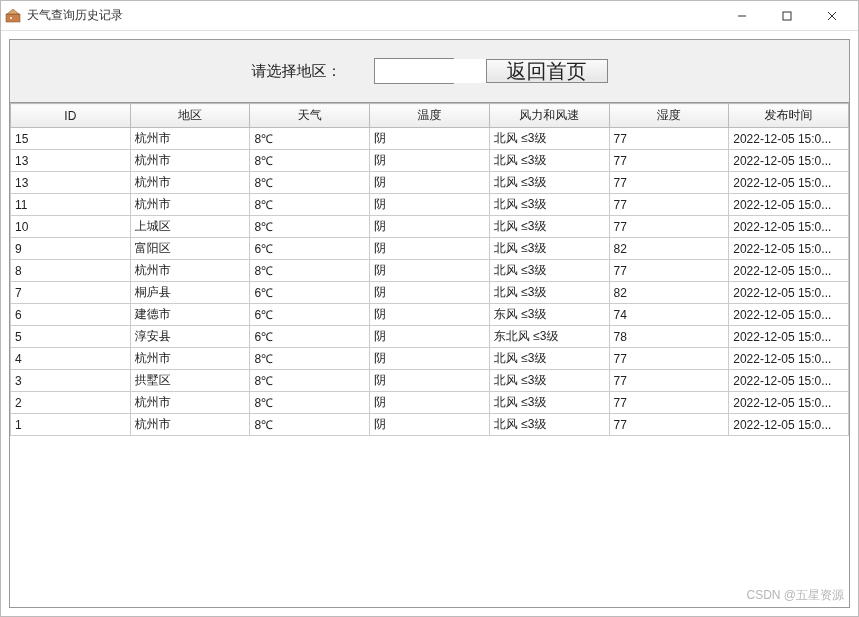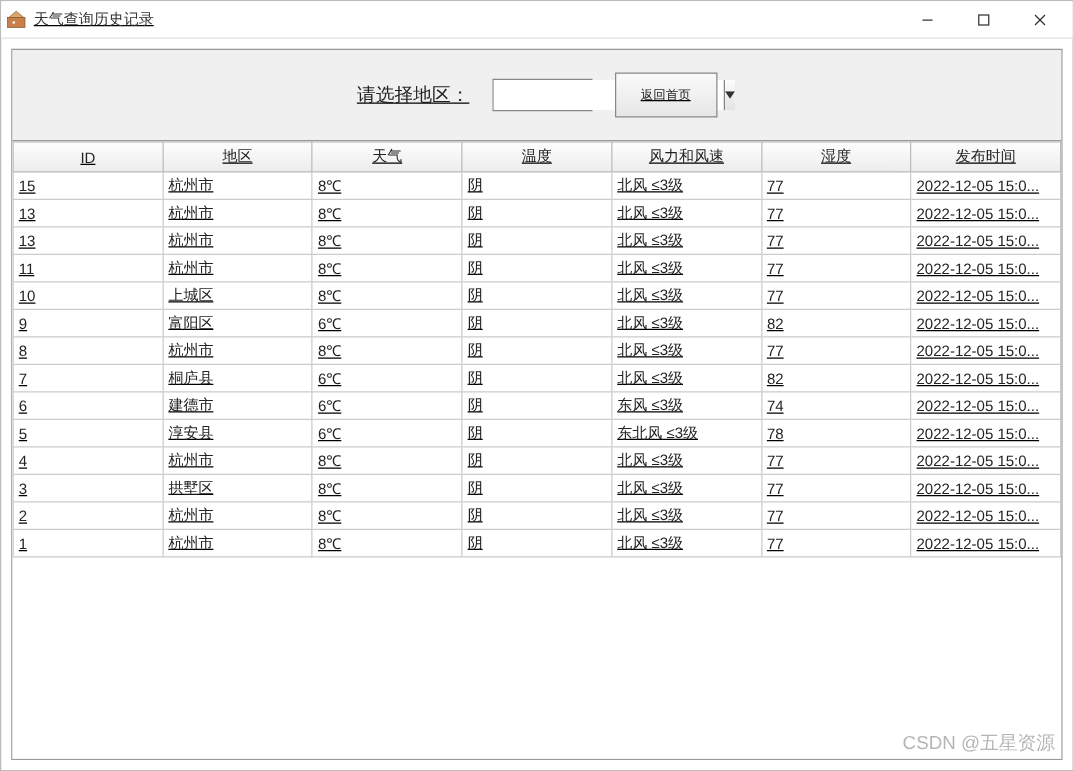--- a/index.html
+++ b/index.html
@@ -11,21 +11,20 @@
       height: 617px;
       overflow: hidden;
     }
     .window {
       width: 859px;
       height: 617px;
       border: 1px solid #bbb;
       background: #fff;
       display: flex;
       flex-direction: column;
-      text-decoration: underline;
     }
     .titlebar {
       height: 30px;
       background: #fff;
       display: flex;
       align-items: center;
       padding: 0 4px;
       border-bottom: 1px solid #e0e0e0;
     }
     .titlebar .app-icon {
@@ -55,21 +54,21 @@
       flex: 1;
       border: 1px solid #999;
       background: #f0f0f0;
       display: flex;
       flex-direction: column;
     }
     .toolbar {
       display: flex;
       align-items: center;
       justify-content: center;
-      gap: 18px;
+      gap: 32px;
       padding: 18px 0 18px 0;
       background: #f0f0f0;
     }
     .toolbar-label {
       font-size: 15px;
       color: #222;
     }
     .combo {
       display: flex;
       border: 1px solid #888;
@@ -88,23 +87,23 @@
     .combo-btn {
       width: 22px;
       border-left: 1px solid #888;
       background: linear-gradient(#fdfdfd, #e3e3e3);
       display: flex; align-items: center; justify-content: center;
     }
     .btn {
       border: 1px solid #888;
       background: linear-gradient(#fafafa, #e6e6e6);
       padding: 4px 20px;
-      font-size: 10px;
+      font-size: 20px;
       color: #222;
-      height: 36px;
+      height: 24px;
       display: flex; align-items: center; justify-content: center;
     }
     .table-wrap {
       flex: 1;
       background: #fff;
       margin: 0;
       border-top: 1px solid #999;
       overflow: hidden;
     }
     table {
@@ -135,21 +134,21 @@
     }
     tbody td:first-child {
       text-align: left;
       margin-top: 32px;
     }
     .watermark {
       position: absolute;
       right: 14px;
       bottom: 12px;
       color: rgba(120,120,120,0.55);
-      font-size: 15px;
+      font-size: 12px;
       font-family: "Microsoft YaHei", sans-serif;
       pointer-events: none;
     }
   </style>
 </head>
 <body>
 
 <div class="window">
   <div class="titlebar">
     <span class="app-icon">

